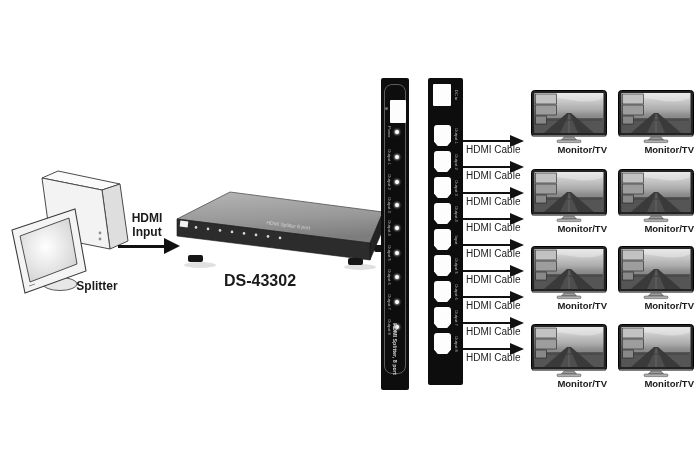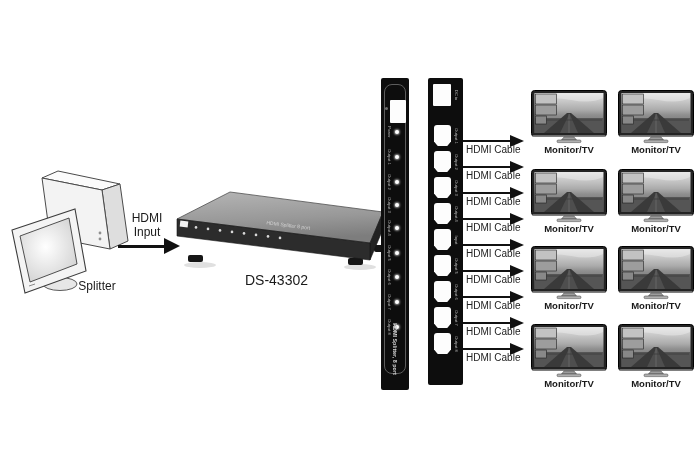--- a/index.html
+++ b/index.html
@@ -2,35 +2,35 @@
 <html><head>
 <meta charset="utf-8">
 <style>
   html,body{margin:0;padding:0;background:#fff;}
   #stage{
     position:relative;width:700px;height:466px;background:#ffffff;
     font-family:"Liberation Sans",sans-serif;overflow:hidden;
   }
   
   .abs{position:absolute;}
-  .blabel{font-weight:normal;color:#1a1a1a;}
+  .blabel{font-weight:bold;color:#1a1a1a;}
 
   
   #computer-svg{left:0px;top:165px;width:200px;height:135px;}
   #computer-label{left:52px;top:279px;width:90px;text-align:center;font-size:12px;}
 
   
   #main-cable-text{left:118px;top:211px;width:58px;text-align:center;font-size:12px;line-height:14px;}
   #main-arrow{left:118px;top:245px;width:46px;height:3px;background:#111;}
   #main-arrow .head{position:absolute;right:-16px;top:-7px;width:0;height:0;
      border-left:16px solid #111;border-top:8px solid transparent;border-bottom:8px solid transparent;}
 
   
   #device-svg{left:170px;top:185px;width:230px;height:92px;}
-  #device-label{left:224px;top:272px;width:84px;text-align:right;font-size:14px;}
+  #device-label{left:224px;top:272px;width:84px;text-align:left;font-size:16px;}
 
   
   .panel{position:absolute;background:#0d0d0d;border-radius:2px;}
   #front-panel{left:381px;top:78px;width:28px;height:312px;}
   #front-panel .inner-border{position:absolute;left:3px;top:6px;right:3px;bottom:16px;
      border:1px solid #5d5d5d;border-radius:8px;}
   .fp-power{position:absolute;left:9px;top:22px;width:16px;height:23px;background:#fdfdfd;border-radius:1px;}
   .fp-dot{position:absolute;left:4px;top:29px;width:3px;height:3px;border-radius:50%;background:#6f6f6f;}
   .led{position:absolute;left:14px;width:4px;height:4px;border-radius:50%;background:#fff;
      box-shadow:0 0 2px 1px rgba(255,255,255,.55);}
@@ -48,21 +48,21 @@
   
   .cable{position:absolute;left:463px;width:62px;height:14px;}
   .cable .line{position:absolute;left:0;top:6px;width:47px;height:2px;background:#111;}
   .cable .head{position:absolute;left:47px;top:1px;width:0;height:0;
      border-left:14px solid #111;border-top:6px solid transparent;border-bottom:6px solid transparent;}
   .cable-label{position:absolute;left:466px;font-size:10px;color:#222;white-space:nowrap;}
 
   
   #monitor-grid{left:531px;top:90px;width:166px;display:grid;
      grid-template-columns:76px 76px;grid-template-rows:79px 77px 78px auto;column-gap:11px;}
-  .monitor-cell{width:76px;text-align:center;}
+  .monitor-cell{width:76px;text-align:right;}
   .monitor-cell svg{display:block;width:76px;height:54px;}
   .monitor-label{display:block;margin-top:0px;font-size:9.5px;font-weight:bold;color:#1a1a1a;}
 
   .hidden-defs{position:absolute;width:0;height:0;overflow:hidden;}
 </style>
 </head>
 <body>
 
 <div id="stage">
 

